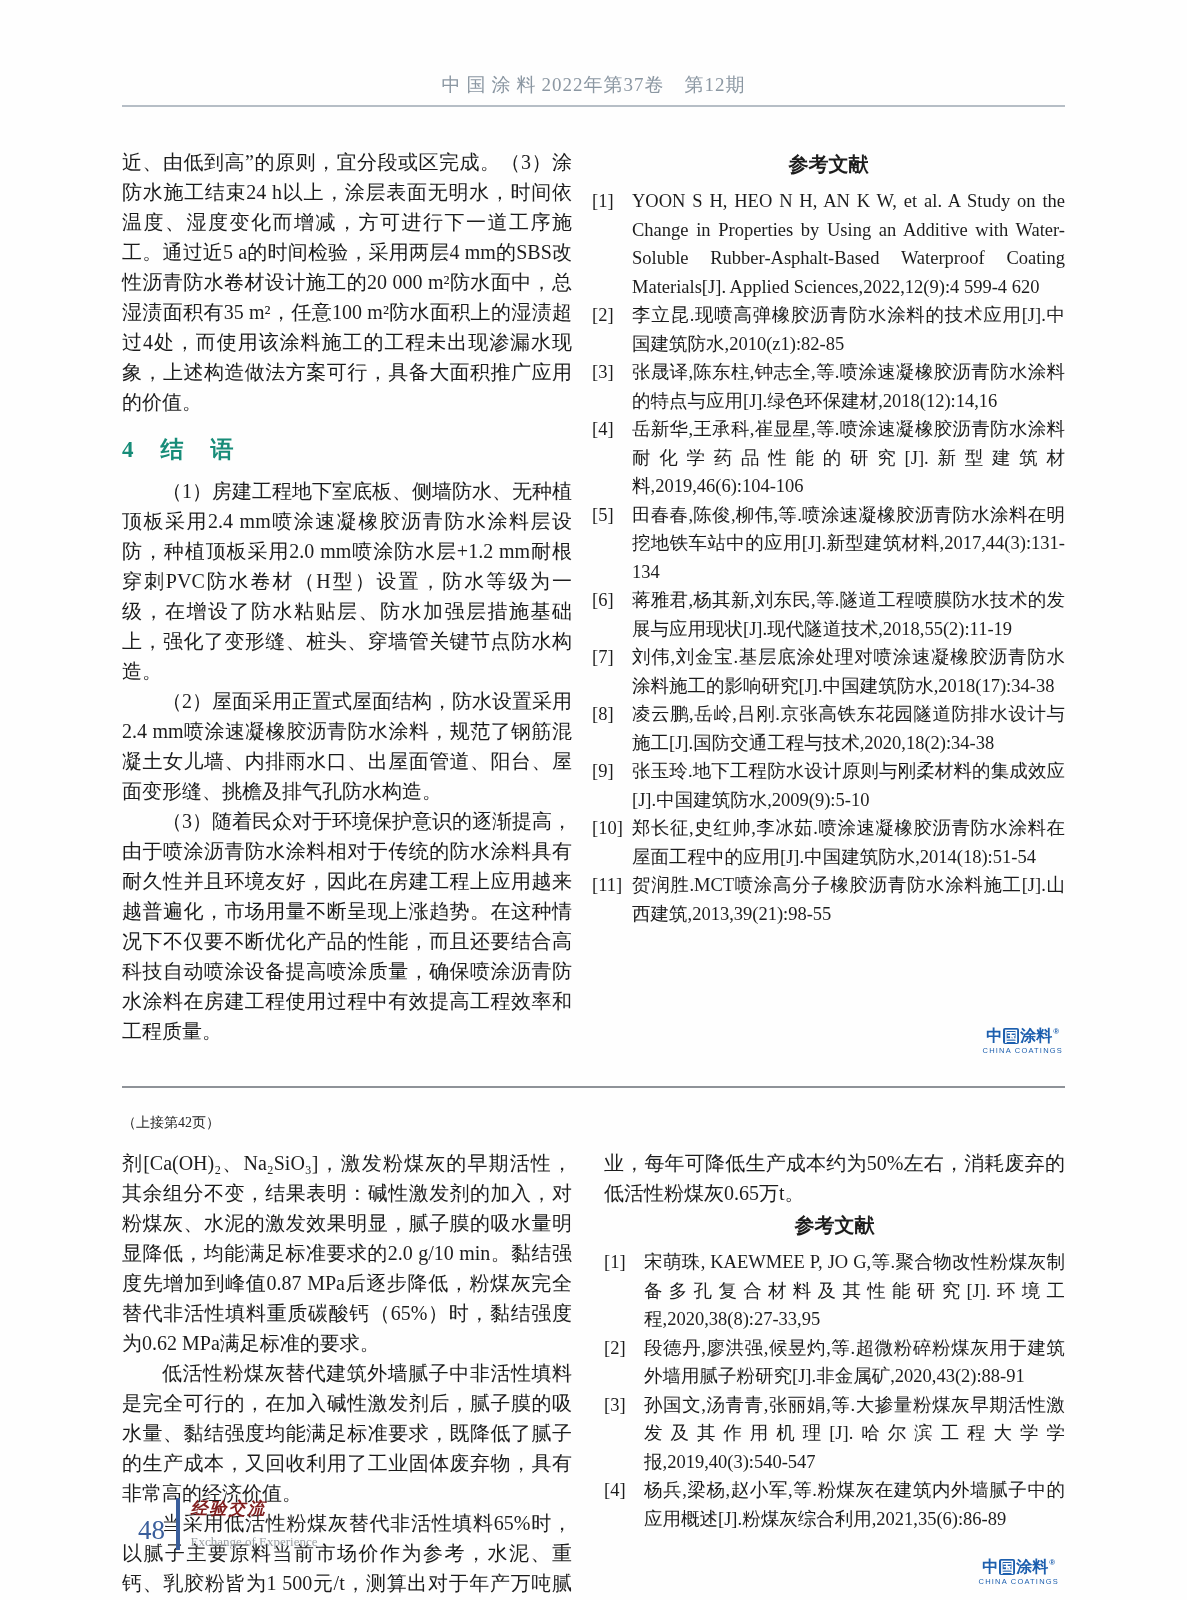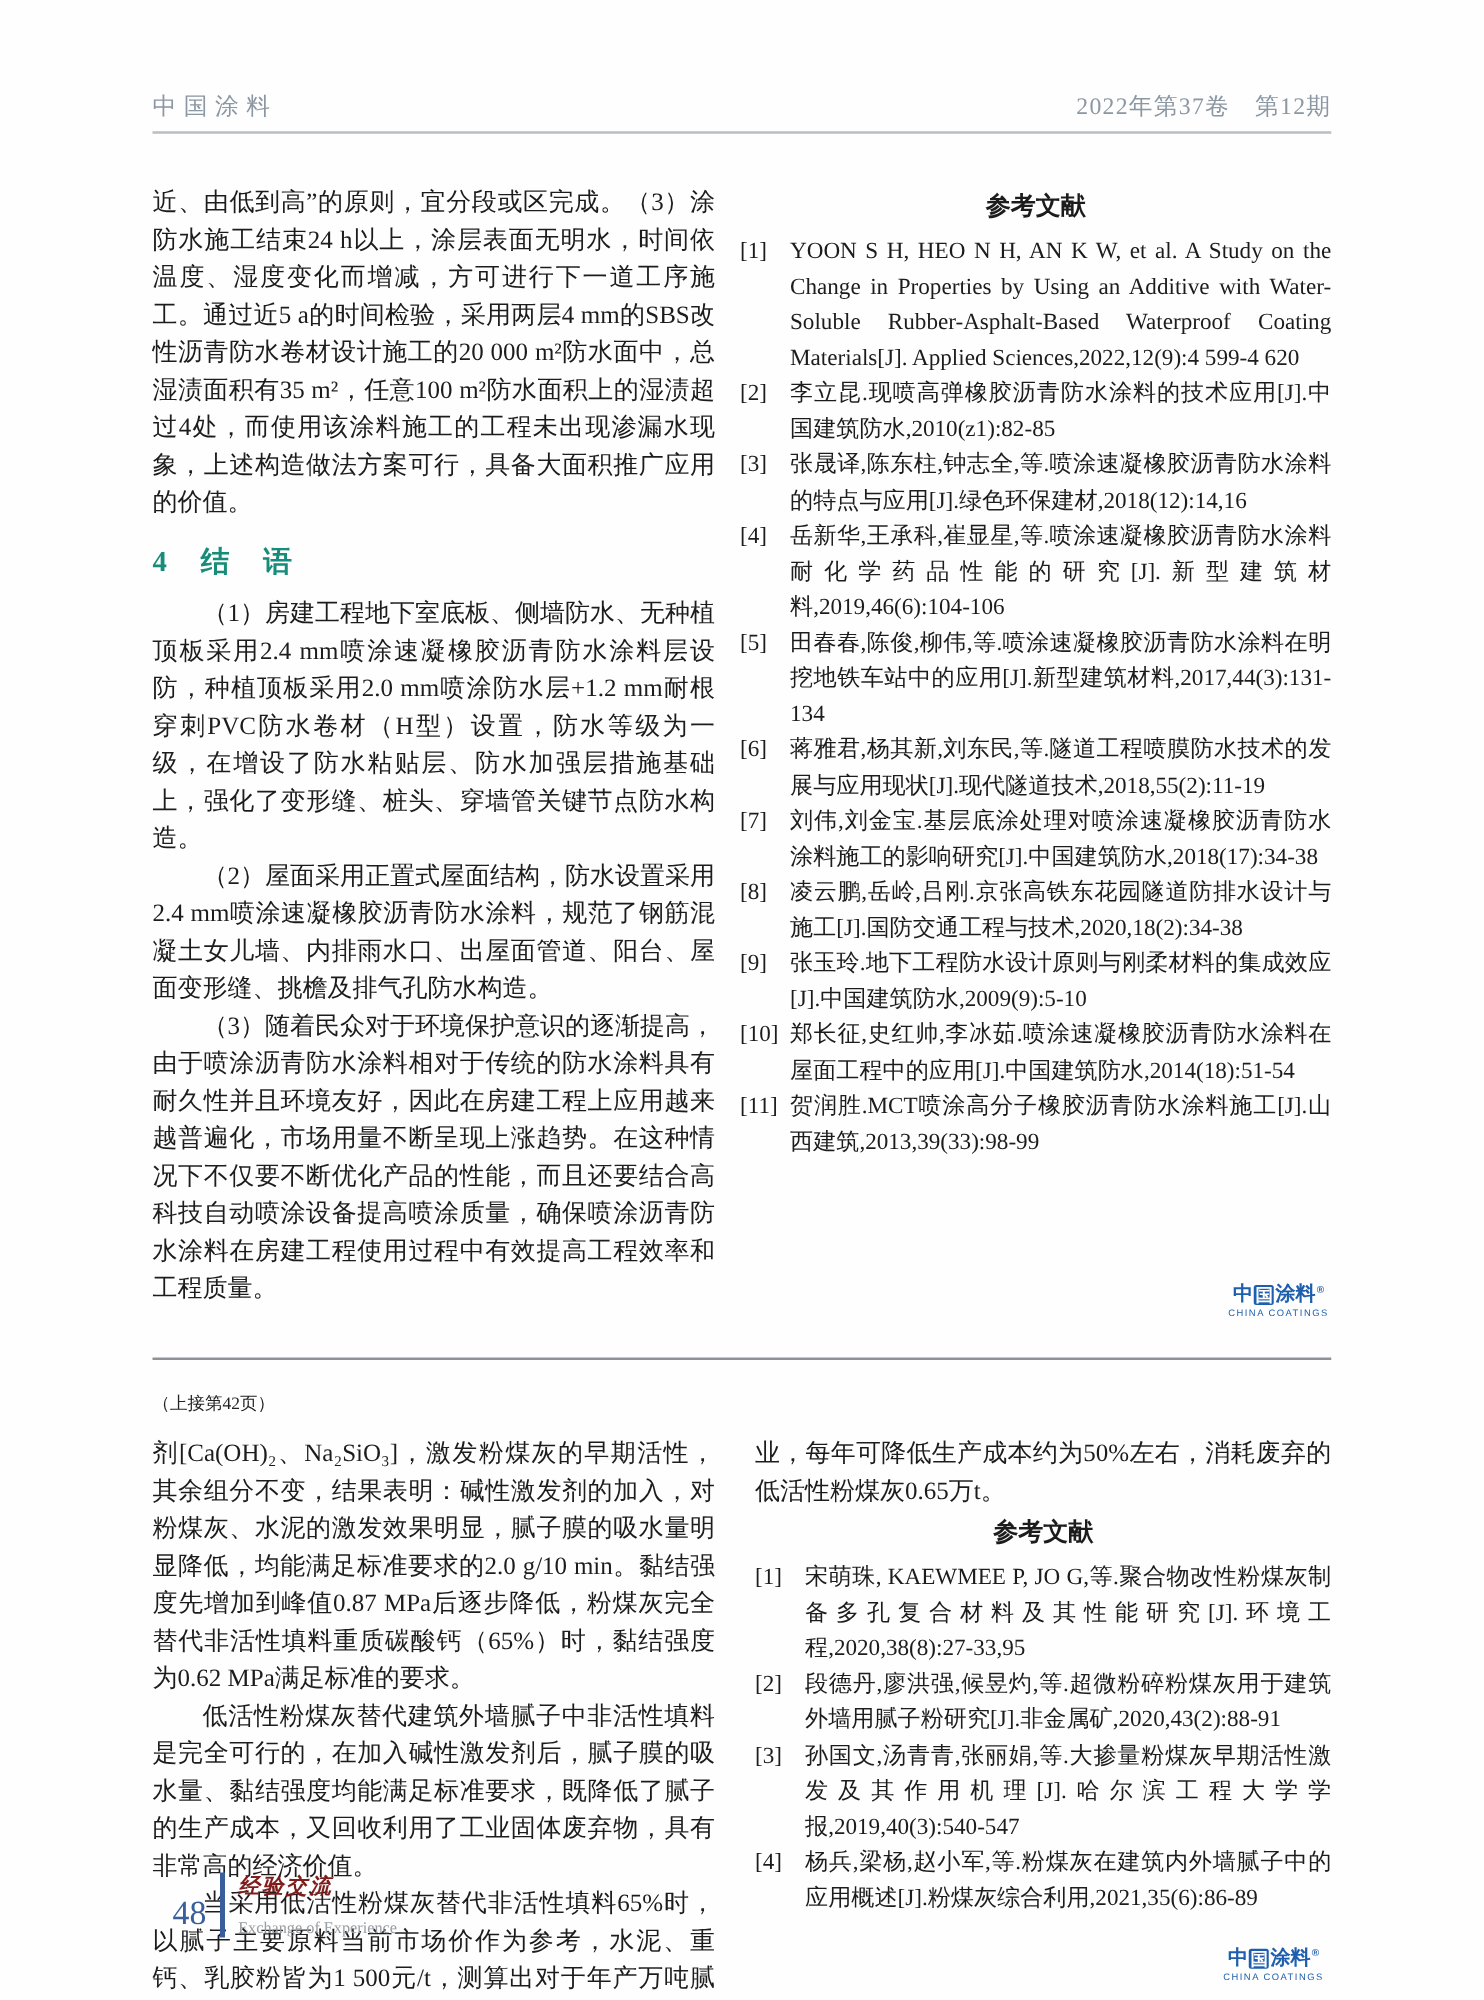--- a/index.html
+++ b/index.html
@@ -4,21 +4,21 @@
 <style>
   html,body{margin:0;padding:0;}
   body{
     width:1187px;height:1600px;background:#fefefe;
     font-family:"Liberation Serif","DejaVu Serif",serif;
     color:#1c1c1c;position:relative;overflow:hidden;
   }
   .page{position:absolute;inset:0;padding:72px 122px 0 122px;box-sizing:border-box;}
   
   .page-header{
-    display:flex;justify-content:space-between;align-items:flex-end;
+    display:flex;justify-content:center;align-items:flex-end;
     border-bottom:2px solid #b6bec6;padding-bottom:7px;
     color:#8b97a2;font-size:19px;
   }
   .journal-name{letter-spacing:6px;}
   .issue-info{letter-spacing:1px;}
   
   .upper{display:flex;gap:20px;margin-top:40px;}
   .lower{display:flex;gap:32px;margin-top:14px;}
   .col-left{width:450px;flex:none;}
   .col-right{flex:1;position:relative;}
@@ -74,21 +74,21 @@
       <p class="ref"><span class="ref-num">[1]</span><span>YOON S H, HEO N H, AN K W, et al. A Study on the Change in Properties by Using an Additive with Water-Soluble Rubber-Asphalt-Based Waterproof Coating Materials[J]. Applied Sciences,2022,12(9):4 599-4 620</span></p>
       <p class="ref"><span class="ref-num">[2]</span><span>李立昆.现喷高弹橡胶沥青防水涂料的技术应用[J].中国建筑防水,2010(z1):82-85</span></p>
       <p class="ref"><span class="ref-num">[3]</span><span>张晟译,陈东柱,钟志全,等.喷涂速凝橡胶沥青防水涂料的特点与应用[J].绿色环保建材,2018(12):14,16</span></p>
       <p class="ref"><span class="ref-num">[4]</span><span>岳新华,王承科,崔显星,等.喷涂速凝橡胶沥青防水涂料耐化学药品性能的研究[J].新型建筑材料,2019,46(6):104-106</span></p>
       <p class="ref"><span class="ref-num">[5]</span><span>田春春,陈俊,柳伟,等.喷涂速凝橡胶沥青防水涂料在明挖地铁车站中的应用[J].新型建筑材料,2017,44(3):131-134</span></p>
       <p class="ref"><span class="ref-num">[6]</span><span>蒋雅君,杨其新,刘东民,等.隧道工程喷膜防水技术的发展与应用现状[J].现代隧道技术,2018,55(2):11-19</span></p>
       <p class="ref"><span class="ref-num">[7]</span><span>刘伟,刘金宝.基层底涂处理对喷涂速凝橡胶沥青防水涂料施工的影响研究[J].中国建筑防水,2018(17):34-38</span></p>
       <p class="ref"><span class="ref-num">[8]</span><span>凌云鹏,岳岭,吕刚.京张高铁东花园隧道防排水设计与施工[J].国防交通工程与技术,2020,18(2):34-38</span></p>
       <p class="ref"><span class="ref-num">[9]</span><span>张玉玲.地下工程防水设计原则与刚柔材料的集成效应[J].中国建筑防水,2009(9):5-10</span></p>
       <p class="ref"><span class="ref-num">[10]</span><span>郑长征,史红帅,李冰茹.喷涂速凝橡胶沥青防水涂料在屋面工程中的应用[J].中国建筑防水,2014(18):51-54</span></p>
-      <p class="ref"><span class="ref-num">[11]</span><span>贺润胜.MCT喷涂高分子橡胶沥青防水涂料施工[J].山西建筑,2013,39(33):98-99</span></p>
+      <p class="ref"><span class="ref-num">[11]</span><span>贺润胜.MCT喷涂高分子橡胶沥青防水涂料施工[J].山西建筑,2013,39(21):98-55</span></p>
       <span class="brand-logo logo-upper">
         <span class="logo-line">
           <span>中</span>
             <span class="logo-guo">国</span>
             <span>涂料</span>
             <span class="logo-tm">®</span>
         </span>
         <div class="logo-sub">CHINA COATINGS</div>
       </span>
     </div>

